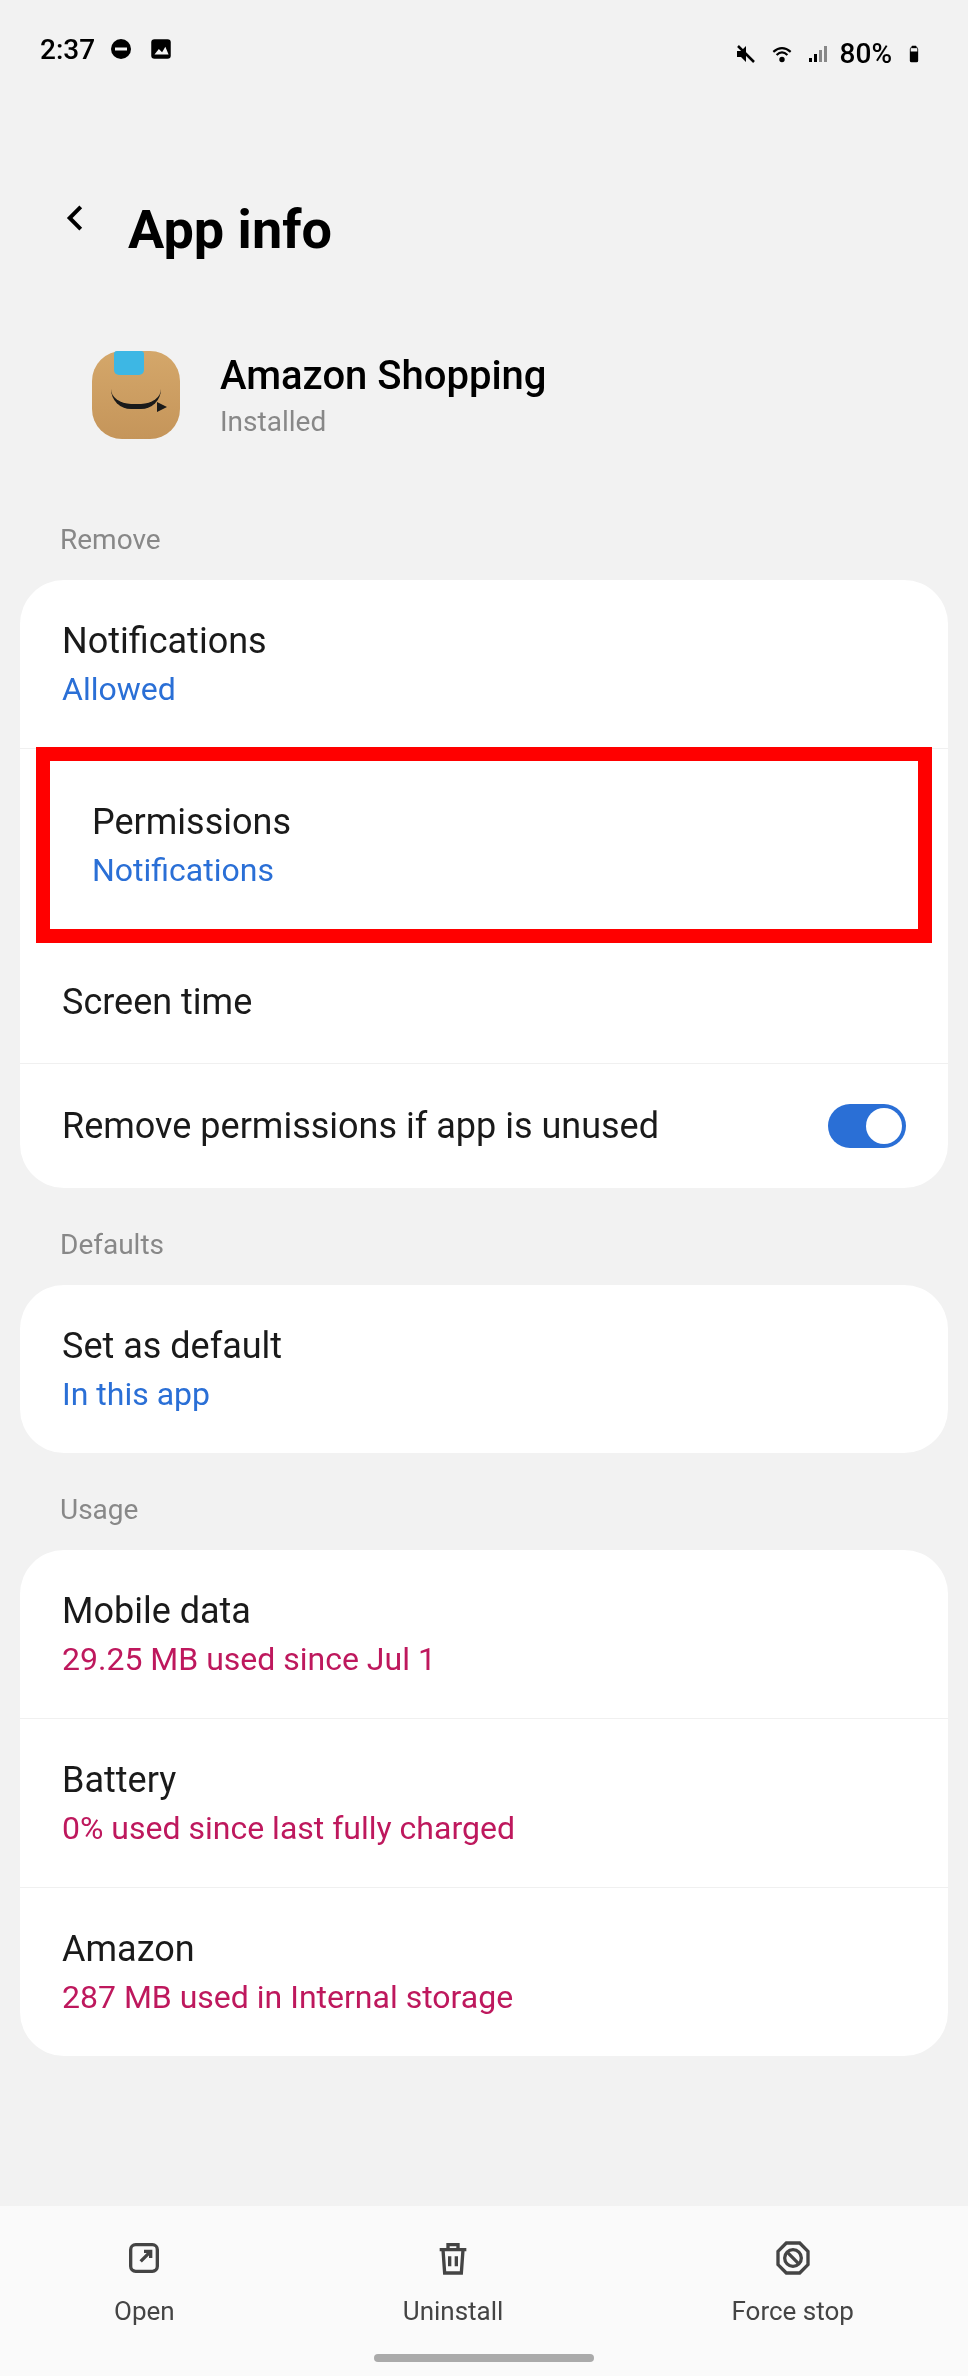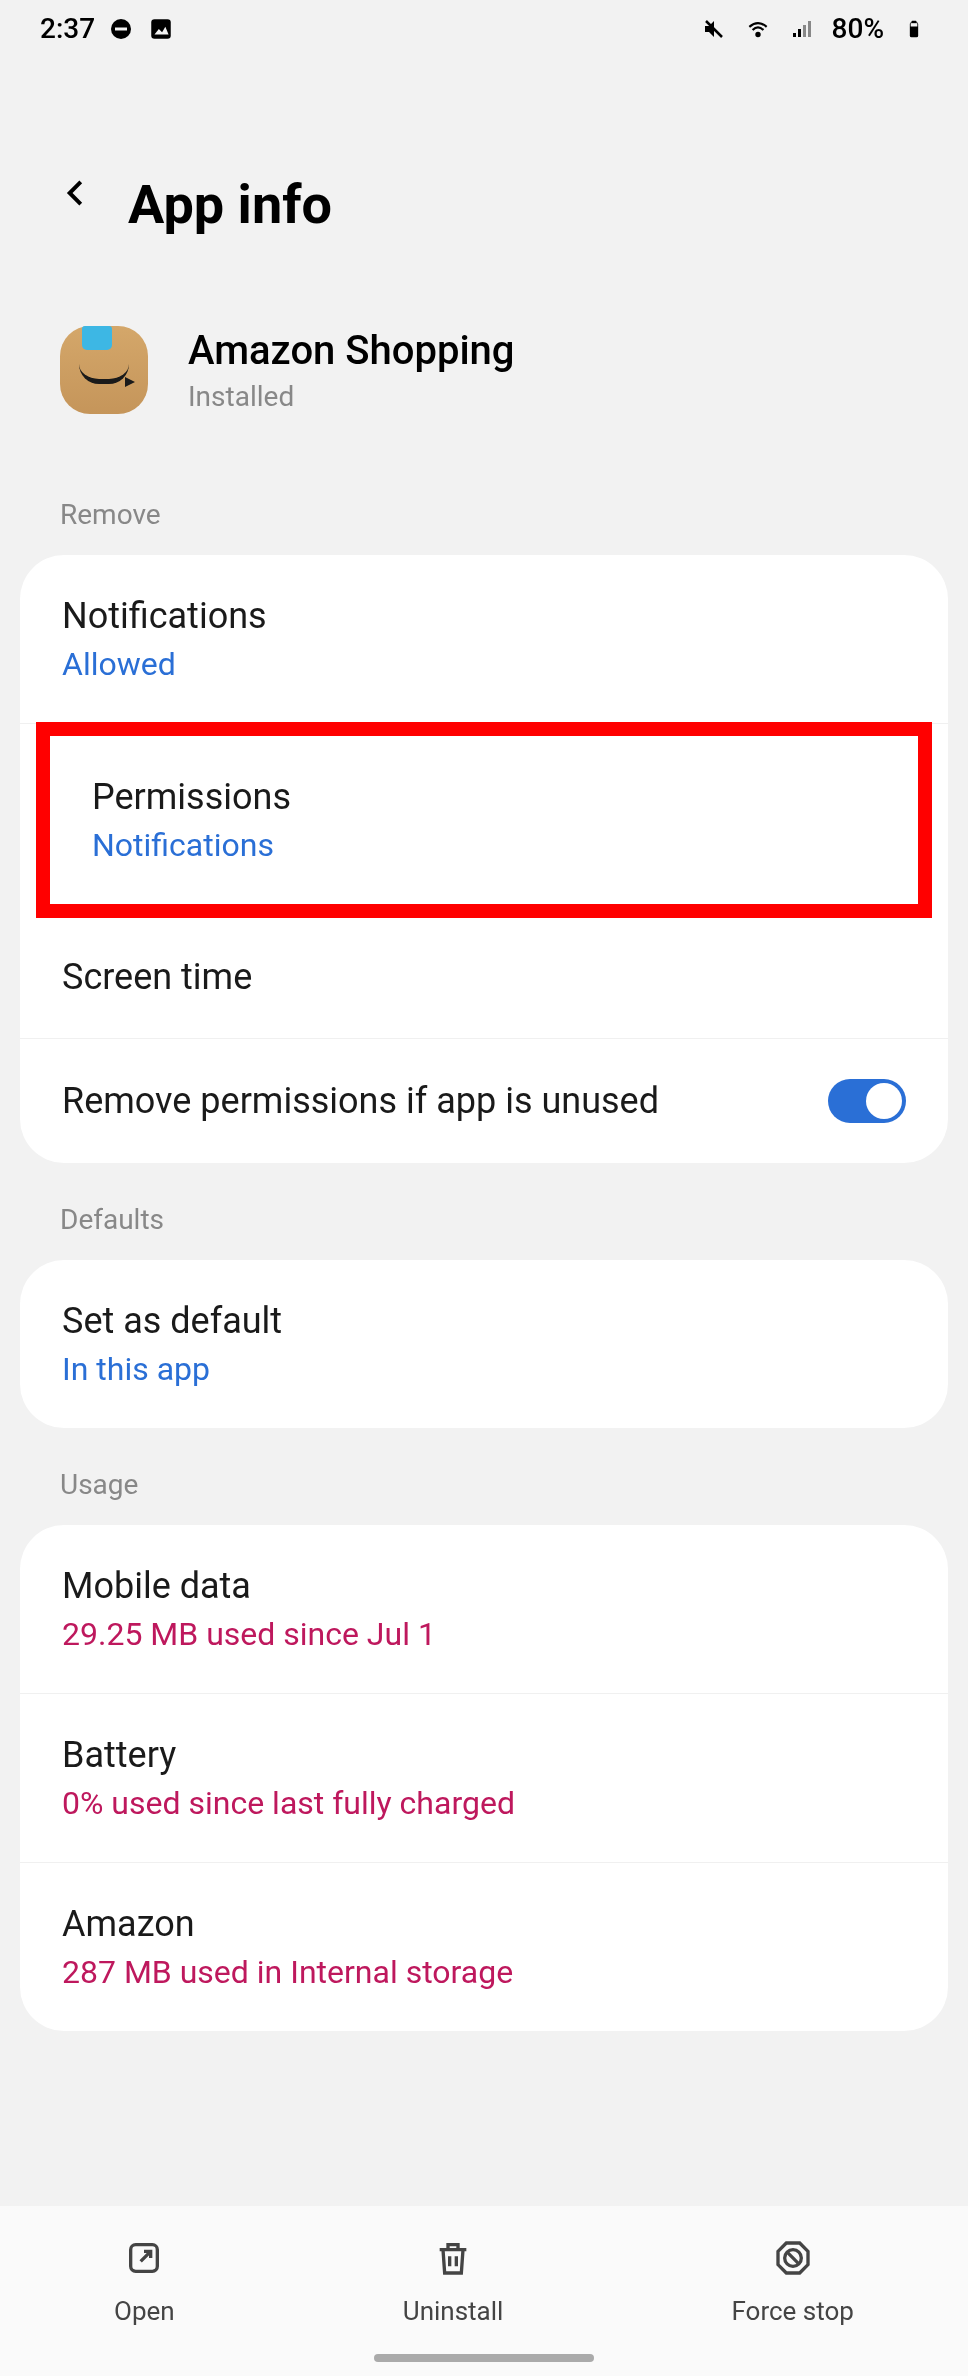--- a/index.html
+++ b/index.html
@@ -8,40 +8,40 @@
       background: #f2f2f2;
       width: 968px;
       height: 2376px;
       overflow: hidden;
       color: #000;
     }
     .status-bar {
       display: flex;
       justify-content: space-between;
       align-items: center;
-      padding: 12px 40px 8px 40px;
+      padding: 28px 40px 8px 40px;
       font-size: 28px;
       font-weight: 500;
     }
     .status-left { display: flex; align-items: center; gap: 12px; }
-    .status-right { display: flex; align-items: center; gap: 16px; }
+    .status-right { display: flex; align-items: center; gap: 8px; margin-top: 9px; }
     .status-icon { width: 28px; height: 28px; display: inline-flex; align-items: center; justify-content: center; }
     .header {
       display: flex;
       align-items: flex-start;
       gap: 32px;
       padding: 120px 56px 60px 56px;
     }
     .back-btn { width: 40px; height: 40px; display: flex; align-items: center; justify-content: center; }
     .page-title { font-size: 54px; font-weight: 700; }
     .app-header {
       display: flex;
       align-items: center;
       gap: 40px;
-      padding: 30px 60px 60px 60px;
+      padding: 30px 60px 60px 92px;
     }
     .app-icon {
       width: 88px; height: 88px; border-radius: 30px;
       background: linear-gradient(180deg, #d4a76a 0%, #c5955a 100%);
       position: relative;
       display: flex; align-items: center; justify-content: center;
     }
     .app-icon-tape {
       position: absolute;
       top: 0; left: 22px;

